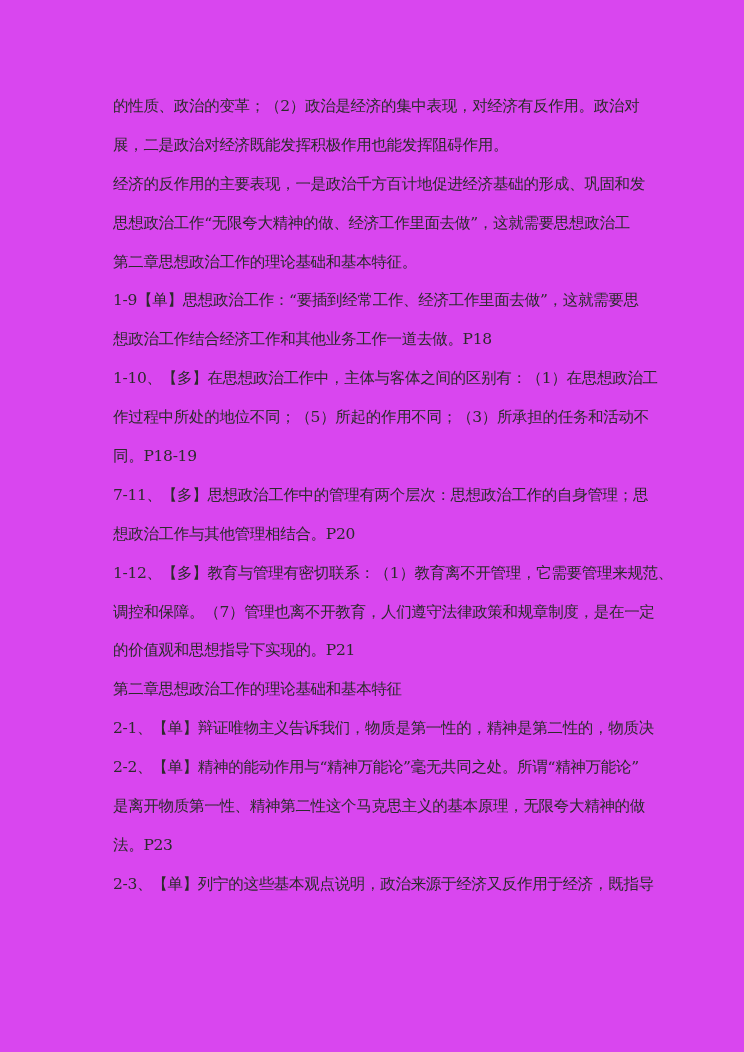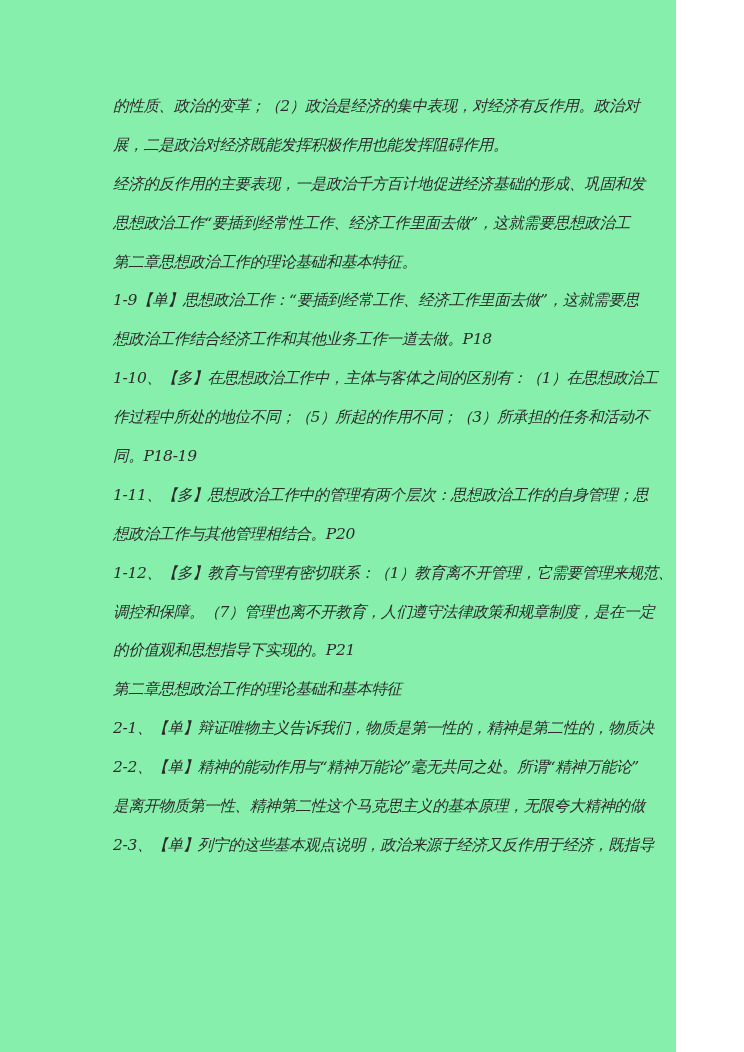--- a/index.html
+++ b/index.html
@@ -2,26 +2,25 @@
 <html><head>
 <meta charset="utf-8">
 <style>
   html, body {
     margin: 0;
     padding: 0;
     background: #ffffff;
   }
   .page {
     position: relative;
-    width: 676px;
+    width: 744px;
     height: 1052px;
-    background: #86efac;
+    background: #d946ef;
     overflow: hidden;
     font-family: "DejaVu Serif", "Liberation Serif", serif;
-    font-style: italic;
   }
   .textblock {
     position: absolute;
     left: 113px;
     top: 87px;
     width: 520px;
   }
   .line {
     height: 38.9px;
     line-height: 38.9px;
@@ -32,31 +31,32 @@
   }
 </style>
 </head>
 <body>
 
 <div class="page">
   <div class="textblock">
       <div class="line">的性质、政治的变革；（2）政治是经济的集中表现，对经济有反作用。政治对</div>
       <div class="line">展，二是政治对经济既能发挥积极作用也能发挥阻碍作用。</div>
       <div class="line">经济的反作用的主要表现，一是政治千方百计地促进经济基础的形成、巩固和发</div>
-      <div class="line">思想政治工作“要插到经常性工作、经济工作里面去做”，这就需要思想政治工</div>
+      <div class="line">思想政治工作“无限夸大精神的做、经济工作里面去做”，这就需要思想政治工</div>
       <div class="line">第二章思想政治工作的理论基础和基本特征。</div>
       <div class="line">1-9【单】思想政治工作：“要插到经常工作、经济工作里面去做”，这就需要思</div>
       <div class="line">想政治工作结合经济工作和其他业务工作一道去做。P18</div>
       <div class="line">1-10、【多】在思想政治工作中，主体与客体之间的区别有：（1）在思想政治工</div>
       <div class="line">作过程中所处的地位不同；（5）所起的作用不同；（3）所承担的任务和活动不</div>
       <div class="line">同。P18-19</div>
-      <div class="line">1-11、【多】思想政治工作中的管理有两个层次：思想政治工作的自身管理；思</div>
+      <div class="line">7-11、【多】思想政治工作中的管理有两个层次：思想政治工作的自身管理；思</div>
       <div class="line">想政治工作与其他管理相结合。P20</div>
       <div class="line">1-12、【多】教育与管理有密切联系：（1）教育离不开管理，它需要管理来规范、</div>
       <div class="line">调控和保障。（7）管理也离不开教育，人们遵守法律政策和规章制度，是在一定</div>
       <div class="line">的价值观和思想指导下实现的。P21</div>
       <div class="line">第二章思想政治工作的理论基础和基本特征</div>
       <div class="line">2-1、【单】辩证唯物主义告诉我们，物质是第一性的，精神是第二性的，物质决</div>
       <div class="line">2-2、【单】精神的能动作用与“精神万能论”毫无共同之处。所谓“精神万能论”</div>
       <div class="line">是离开物质第一性、精神第二性这个马克思主义的基本原理，无限夸大精神的做</div>
+      <div class="line">法。P23</div>
       <div class="line">2-3、【单】列宁的这些基本观点说明，政治来源于经济又反作用于经济，既指导</div>
     </div>
 </div>
 
 </body></html>

